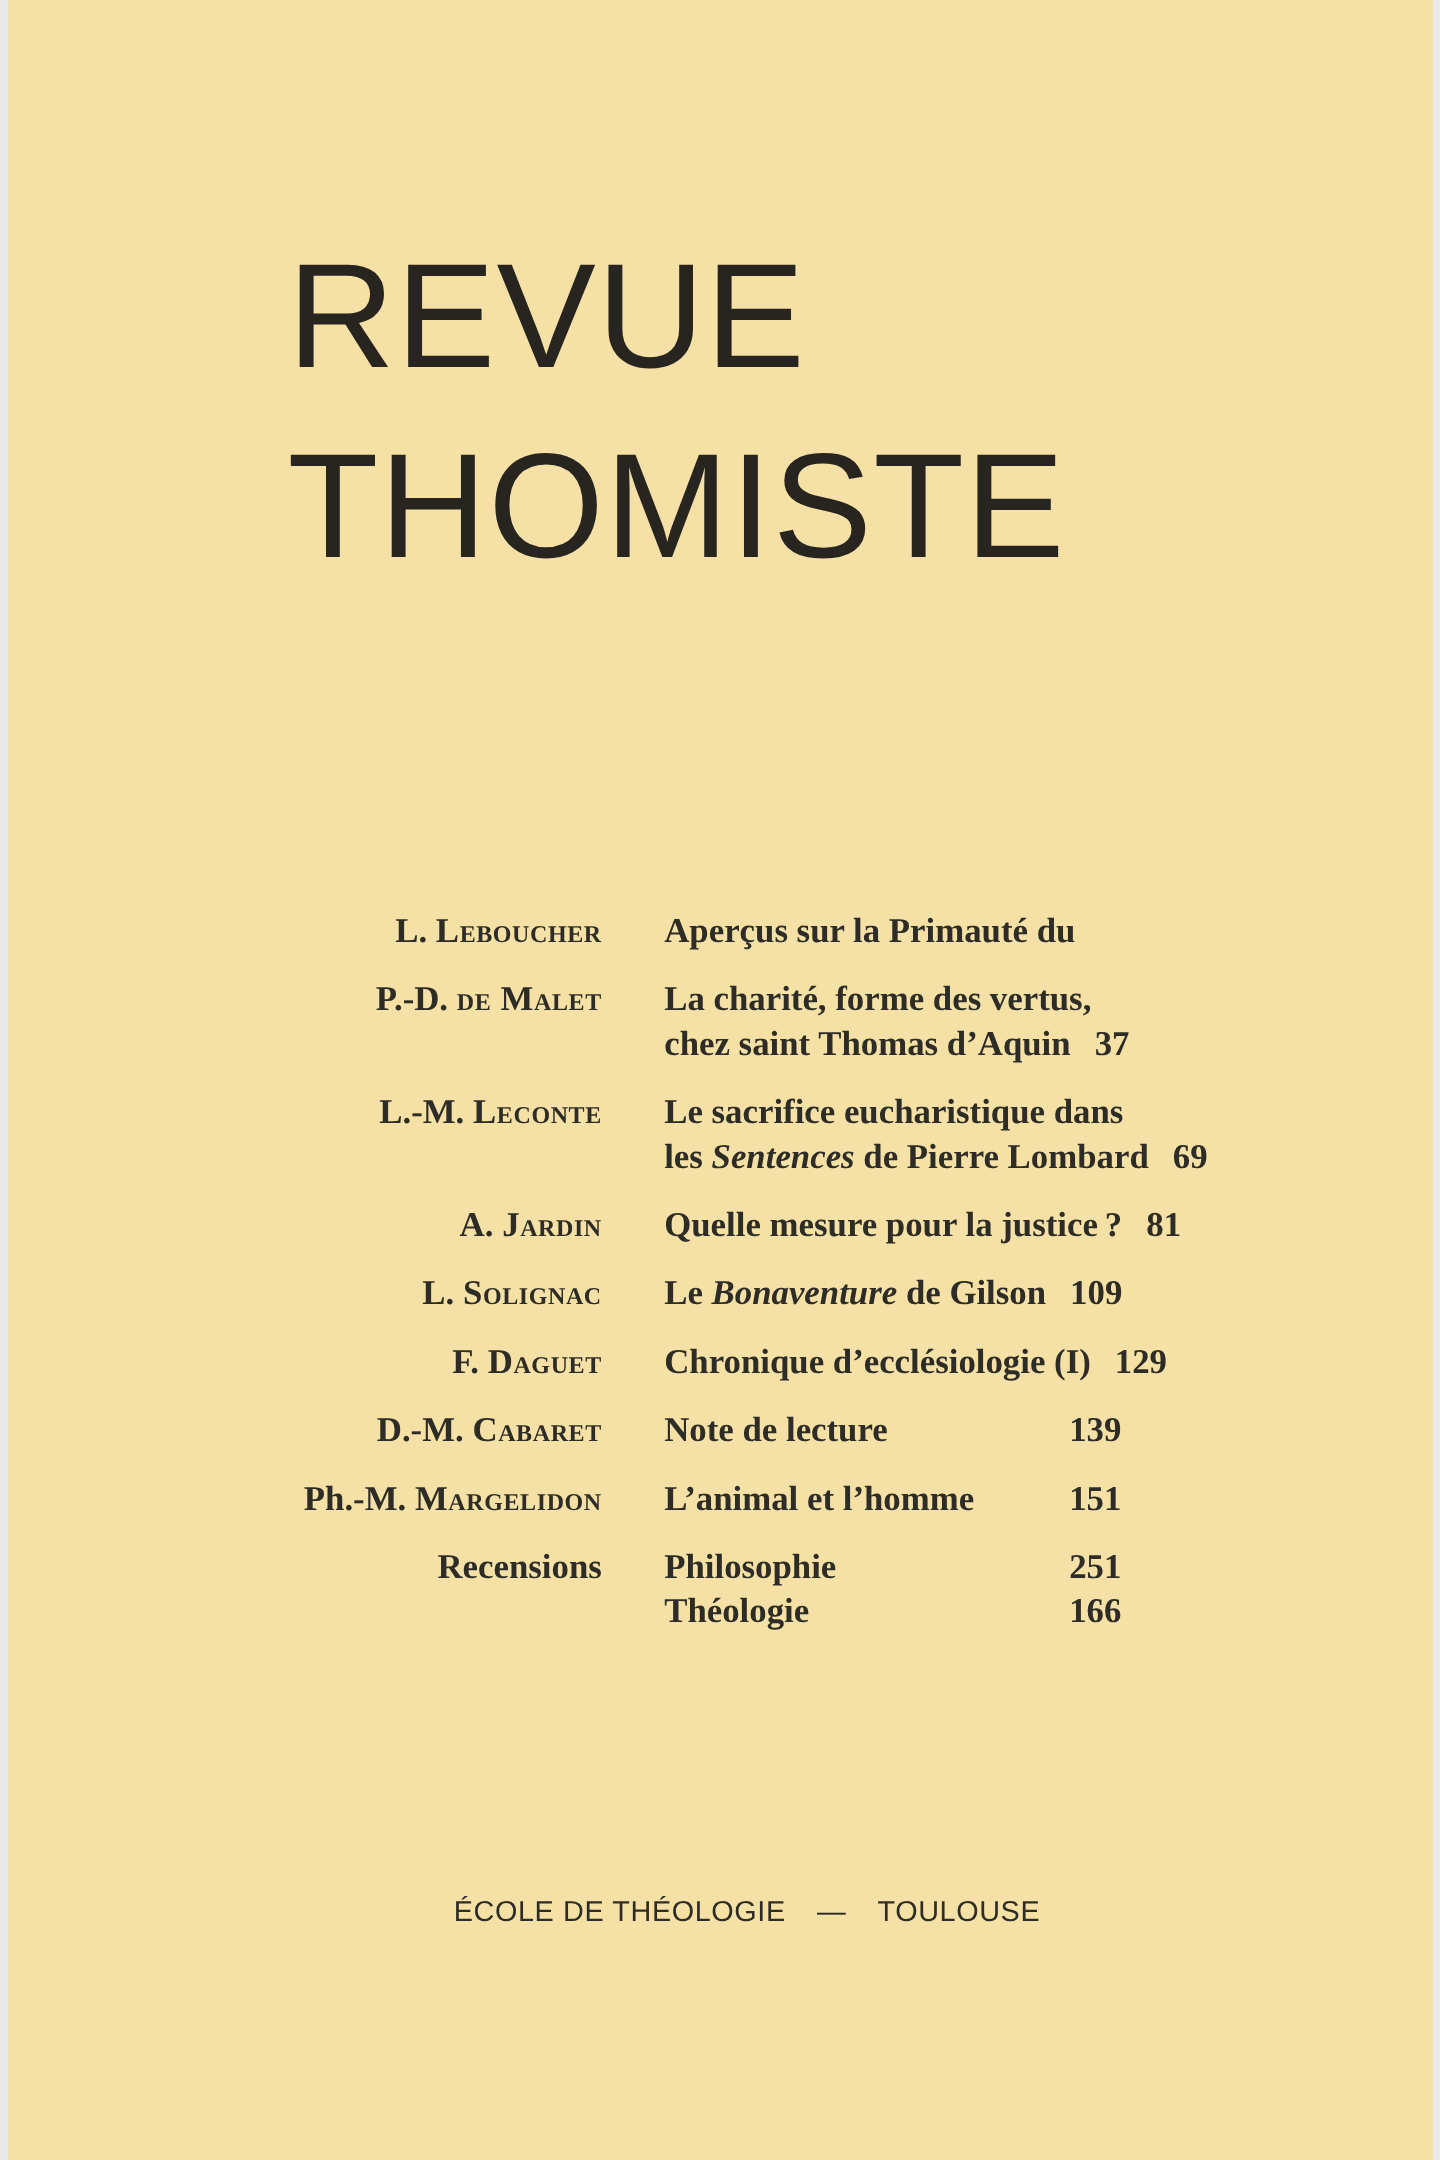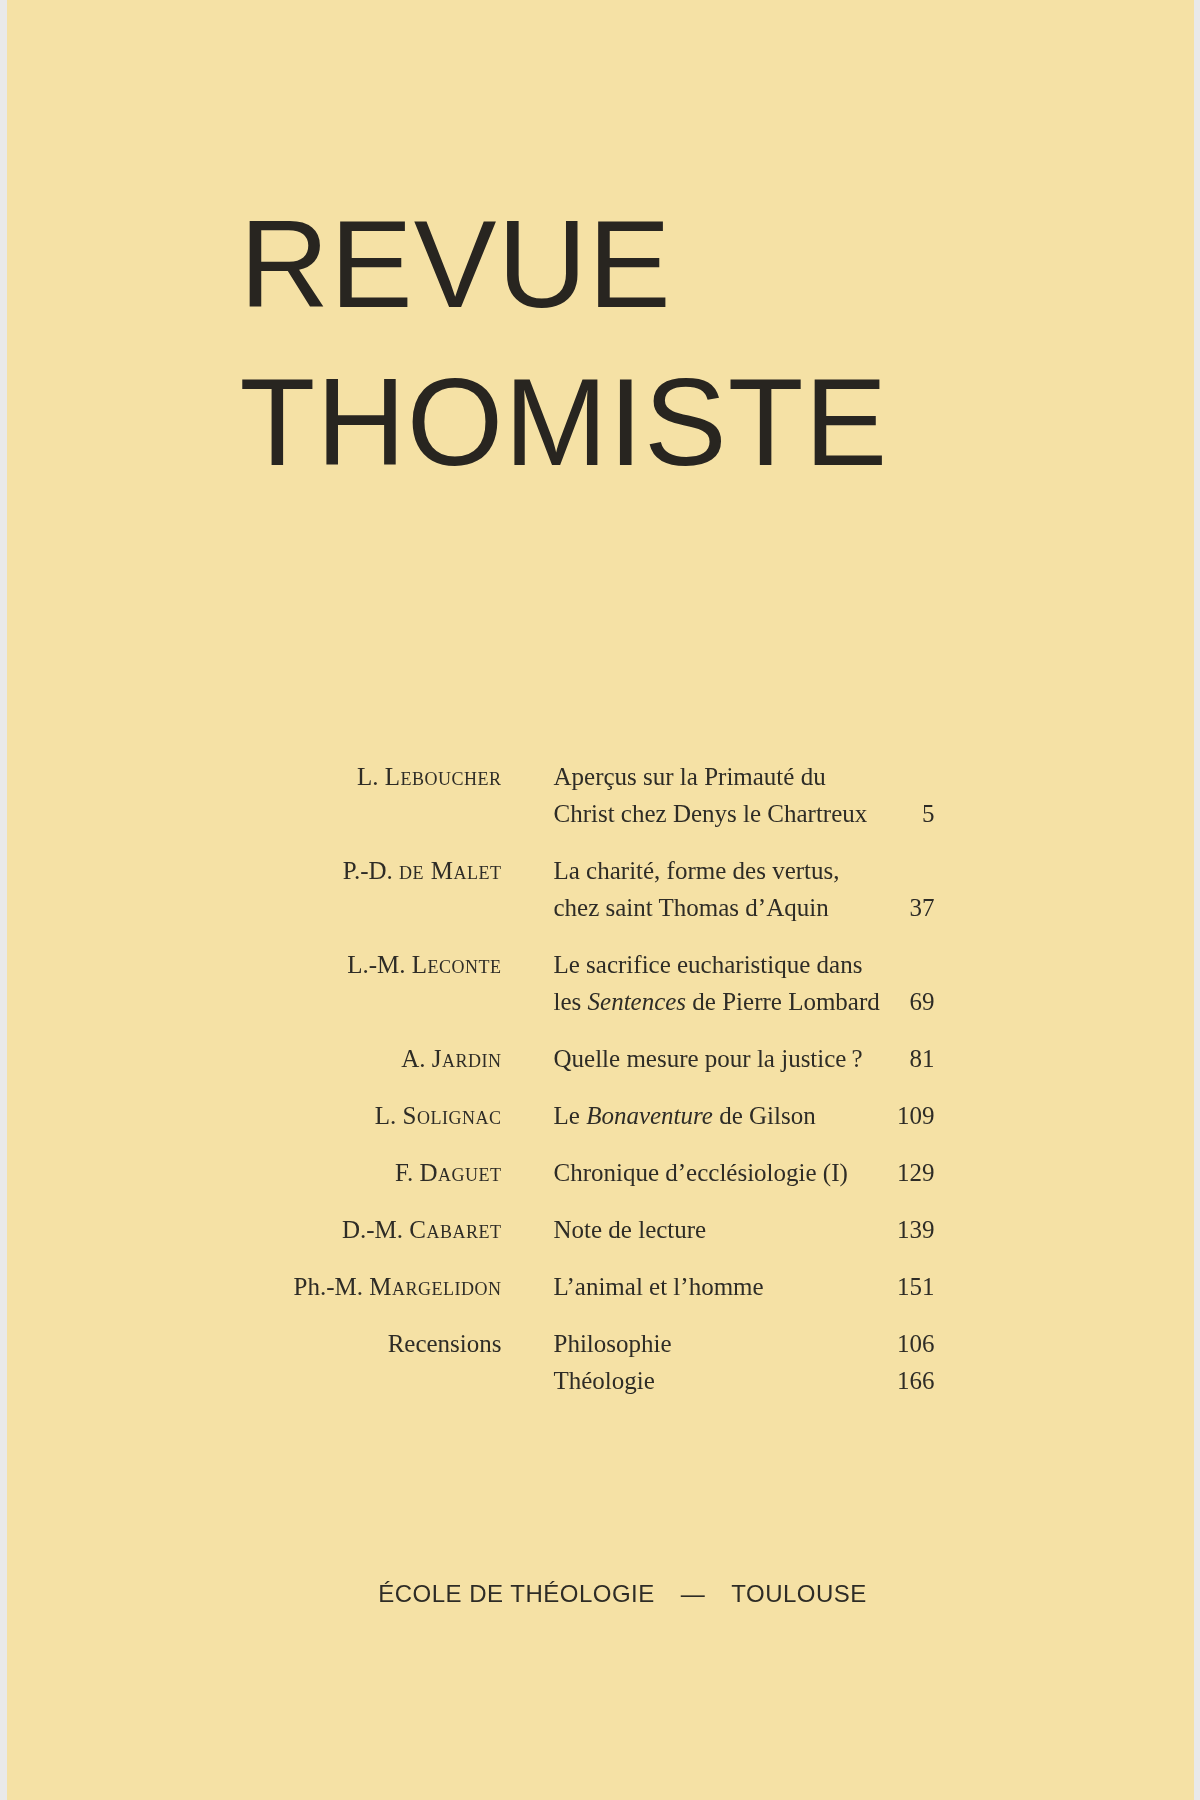--- a/index.html
+++ b/index.html
@@ -25,21 +25,21 @@
   .issue-date {
     position:absolute; top:617px; left:660px; transform:translateX(-50%);
     font-family:"Liberation Sans", sans-serif;
     font-size:34px; line-height:42px; letter-spacing:1px;
     white-space:pre;
     color: var(--ink, #2e2c26);
   }
   
   .toc {
     position:absolute; left:0; top:758px; width:928px;
-    font-size:25px; line-height:37px;
+    font-size:29px; line-height:37px;font-weight:bold;
   }
   .entry {
     display:grid;
     grid-template-columns:495px 401px;
     column-gap:32px;
     margin-bottom:20px;
   }
   .author { text-align:right; white-space:nowrap; }
   .sc { font-variant:small-caps; letter-spacing:0.5px; }
   .lines { }
@@ -68,24 +68,20 @@
     <span class="line">THOMISTE</span>
   </h1>
 
 
   <div class="toc" id="toc">
       <div class="entry">
         <div class="author"><span>L. </span><span class="sc">Leboucher</span></div>
         <div class="lines">
           <div class="line-row">
             <span class="title-text"><span>Aperçus sur la Primauté du</span></span>
-          </div>
-          <div class="line-row">
-            <span class="title-text"><span>Christ chez Denys le Chartreux</span></span>
-            <span class="page-num">5</span>
           </div>
         </div>
       </div>
       <div class="entry">
         <div class="author"><span>P.-D. </span><span class="sc">de Malet</span></div>
         <div class="lines">
           <div class="line-row">
             <span class="title-text"><span>La charité, forme des vertus,</span></span>
           </div>
           <div class="line-row">
@@ -149,21 +145,21 @@
             <span class="title-text"><span>L’animal et l’homme</span></span>
             <span class="page-num">151</span>
           </div>
         </div>
       </div>
       <div class="entry">
         <div class="author"><span>Recensions</span></div>
         <div class="lines">
           <div class="line-row">
             <span class="title-text"><span>Philosophie</span></span>
-            <span class="page-num">106</span>
+            <span class="page-num">251</span>
           </div>
           <div class="line-row">
             <span class="title-text"><span>Théologie</span></span>
             <span class="page-num">166</span>
           </div>
         </div>
       </div>
     </div>
 
   <div class="footer">

